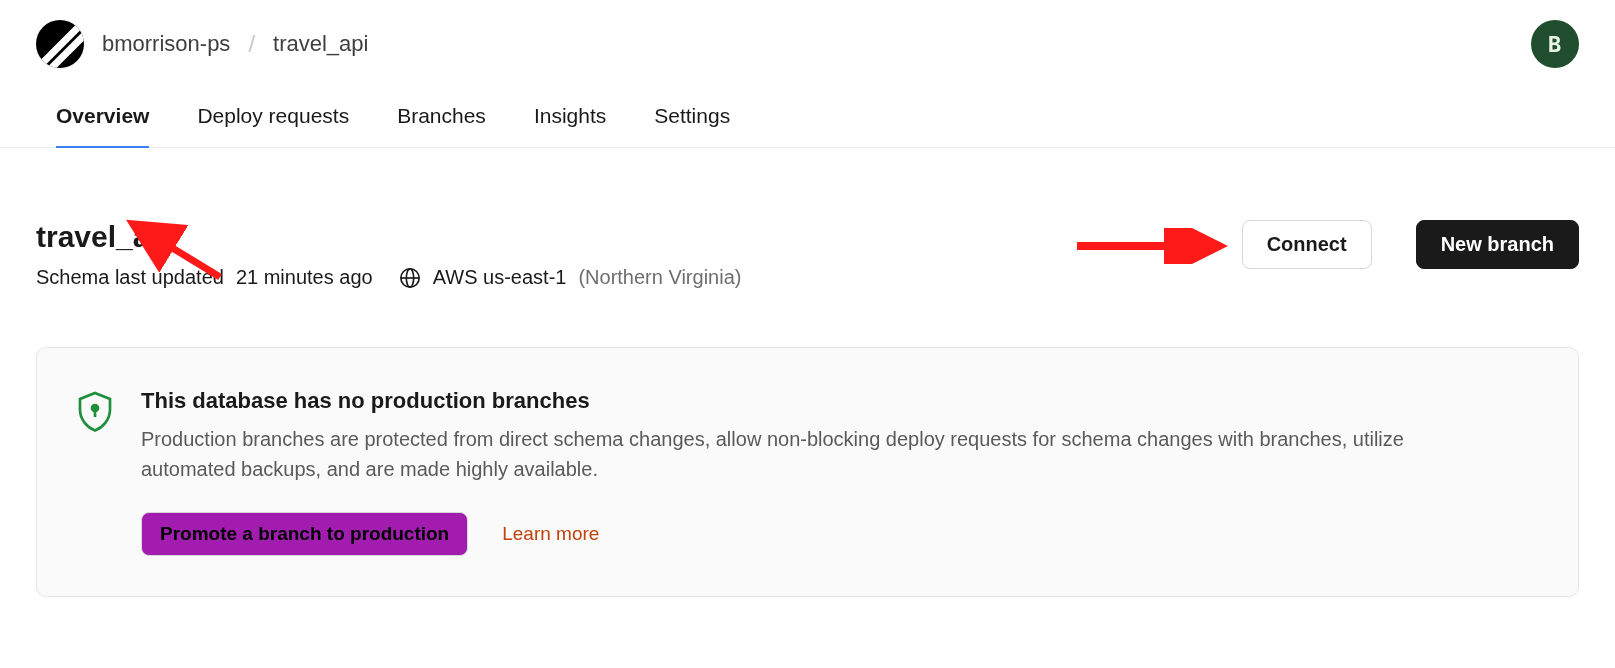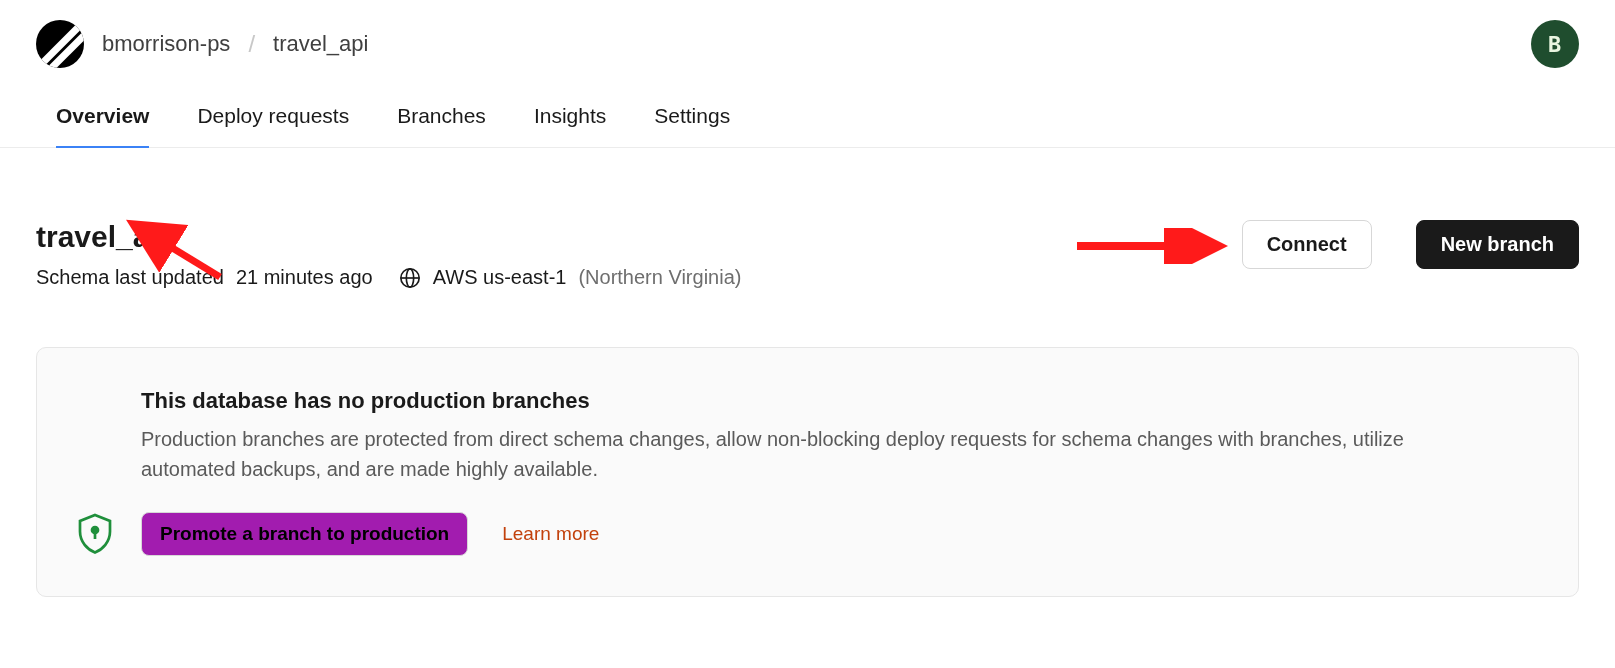--- a/index.html
+++ b/index.html
@@ -110,21 +110,21 @@
     border: 1px solid #1a1a1a;
   }
   .notice {
     margin-top: 58px;
     border: 1px solid #e6e6e6;
     border-radius: 10px;
     background: #fafafa;
     padding: 40px 44px 40px 40px;
     display: flex;
     gap: 28px;
-    align-items: flex-end;
+    align-items: flex-start;
   }
   .shield-icon { width: 36px; height: 44px; flex: none; margin-top: 2px; }
   .notice-title { font-size: 22px; font-weight: 700; margin-bottom: 10px; }
   .notice-desc  { font-size: 20px; color: #5a5a5a; line-height: 1.5; margin-bottom: 28px; max-width: 1330px; }
   .notice-actions { display: flex; align-items: center; gap: 34px; }
   .btn-sm {
     font-size: 19px;
     font-weight: 600;
     padding: 10px 18px;
     border-radius: 8px;

